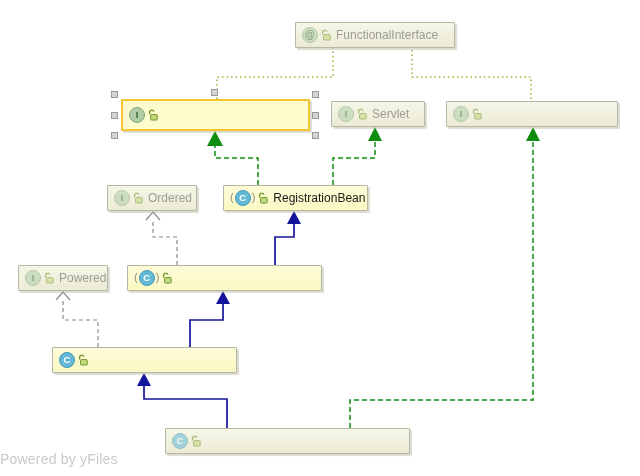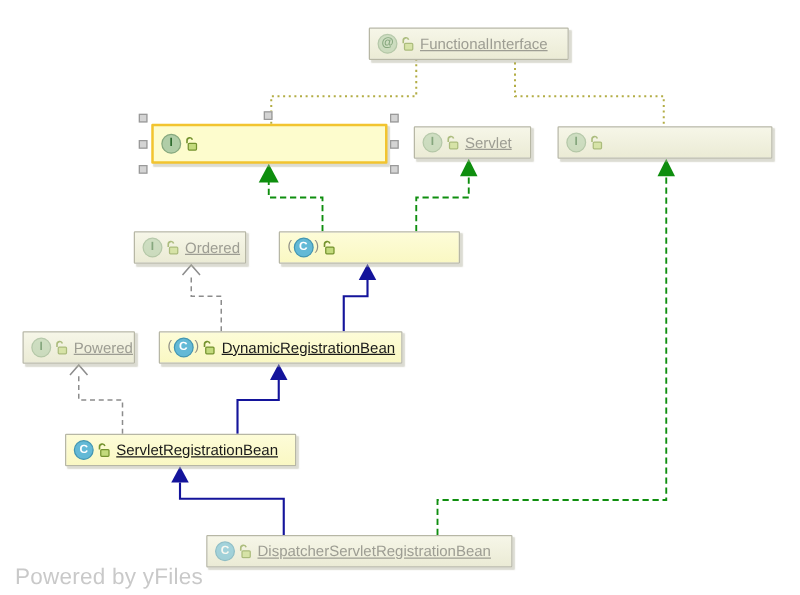--- a/index.html
+++ b/index.html
@@ -17,41 +17,41 @@
     box-shadow:2px 2px 1px rgba(175,175,155,0.45);
     font-size:12px;white-space:nowrap;cursor:default;
   }
   .node.lib{background:linear-gradient(180deg,#f6f6e8,#ebebd5);color:#9d9d93;}
   .node.proj{background:linear-gradient(180deg,#fdfcd8,#faf8c3);color:#1a1a1a;}
   .node.selected{
     border:2px solid #f2c42f;
     background:#fdfccd;
     box-shadow:2px 2px 1px rgba(175,175,155,0.45);
   }
-  .lbl{position:relative;top:-0.5px;text-decoration:underline;}
+  .lbl{position:relative;top:-0.5px;}
   .ic{
     display:inline-block;width:14px;height:14px;border-radius:50%;
     font-size:9.5px;font-weight:bold;text-align:center;line-height:14px;
     flex:0 0 auto;
   }
   .ic.iface{background:#b0cda7;border:1px solid #86a87e;color:#2f6b2f;}
   .ic.ann{background:#b0cda7;border:1px solid #86a87e;color:#2f6b2f;font-size:10px;}
   .ic.cls{background:#63b9d6;border:1px solid #4396b2;color:#ffffff;}
   .paren{color:#8f8f86;font-size:11px;position:relative;top:-1px;flex:0 0 auto;}
   .paren.pl{margin-right:-3px;}
   .paren.pr{margin-left:-3px;}
   .lib .ic,.lib .lock,.lib .paren{opacity:0.55;}
   .lock{flex:0 0 auto;margin-left:-1px;}
   .handle{
     position:absolute;z-index:4;width:7px;height:7px;
     background:#d4d4d4;border:1px solid #9a9a9a;box-sizing:border-box;
   }
   #watermark{
-    position:absolute;left:12px;top:451px;z-index:2;
-    font-size:18px;color:#c9c9c9;letter-spacing:0.2px;
+    position:absolute;left:0;top:451px;z-index:2;
+    font-size:14px;color:#c9c9c9;letter-spacing:0.2px;
   }
 </style>
 </head>
 <body>
 
 <div id="canvas">
 
   <svg id="edges" width="640" height="476">
 
     <g stroke="#b3ad45" stroke-width="1.6" fill="none" stroke-dasharray="1.6,2.9">
@@ -141,58 +141,56 @@
   </div>
 
   <div class="node proj" style="left:223px;top:185px;width:145px;height:26px;">
     <span class="paren pl">(</span>
     <span class="ic cls">C</span>
     <span class="paren pr">)</span>
     <svg class="lock" width="11" height="12" viewBox="0 0 11 12">
         <path d="M1.6 5.6 V3.6 A2.2 2.2 0 0 1 5.9 2.8" fill="none" stroke="#74922e" stroke-width="1.3"></path>
         <rect x="2.6" y="5.6" width="6.6" height="5.4" rx="0.8" fill="#c3da7c" stroke="#74922e"></rect>
       </svg>
+    <span class="lbl">RegistrationBean</span>
   </div>
 
   <div class="node lib" style="left:18px;top:265px;width:90px;height:26px;">
     <span class="ic iface">I</span>
     <svg class="lock" width="11" height="12" viewBox="0 0 11 12">
         <path d="M1.6 5.6 V3.6 A2.2 2.2 0 0 1 5.9 2.8" fill="none" stroke="#74922e" stroke-width="1.3"></path>
         <rect x="2.6" y="5.6" width="6.6" height="5.4" rx="0.8" fill="#c3da7c" stroke="#74922e"></rect>
       </svg>
     <span class="lbl">Powered</span>
   </div>
 
   <div class="node proj" style="left:127px;top:265px;width:195px;height:26px;">
     <span class="paren pl">(</span>
     <span class="ic cls">C</span>
     <span class="paren pr">)</span>
     <svg class="lock" width="11" height="12" viewBox="0 0 11 12">
         <path d="M1.6 5.6 V3.6 A2.2 2.2 0 0 1 5.9 2.8" fill="none" stroke="#74922e" stroke-width="1.3"></path>
         <rect x="2.6" y="5.6" width="6.6" height="5.4" rx="0.8" fill="#c3da7c" stroke="#74922e"></rect>
       </svg>
-    <span class="lbl">DynamicRegistrationBean</span>
   </div>
 
   <div class="node proj" style="left:52px;top:347px;width:185px;height:26px;">
     <span class="ic cls">C</span>
     <svg class="lock" width="11" height="12" viewBox="0 0 11 12">
         <path d="M1.6 5.6 V3.6 A2.2 2.2 0 0 1 5.9 2.8" fill="none" stroke="#74922e" stroke-width="1.3"></path>
         <rect x="2.6" y="5.6" width="6.6" height="5.4" rx="0.8" fill="#c3da7c" stroke="#74922e"></rect>
       </svg>
-    <span class="lbl">ServletRegistrationBean</span>
   </div>
 
   <div class="node lib" style="left:165px;top:428px;width:245px;height:26px;">
     <span class="ic cls">C</span>
     <svg class="lock" width="11" height="12" viewBox="0 0 11 12">
         <path d="M1.6 5.6 V3.6 A2.2 2.2 0 0 1 5.9 2.8" fill="none" stroke="#74922e" stroke-width="1.3"></path>
         <rect x="2.6" y="5.6" width="6.6" height="5.4" rx="0.8" fill="#c3da7c" stroke="#74922e"></rect>
       </svg>
-    <span class="lbl">DispatcherServletRegistrationBean</span>
   </div>
 
   <div class="handle" style="left:111px;top:91px;"></div>
   <div class="handle" style="left:211px;top:89px;"></div>
   <div class="handle" style="left:312px;top:91px;"></div>
   <div class="handle" style="left:111px;top:112px;"></div>
   <div class="handle" style="left:312px;top:112px;"></div>
   <div class="handle" style="left:111px;top:132px;"></div>
   <div class="handle" style="left:312px;top:132px;"></div>
 

